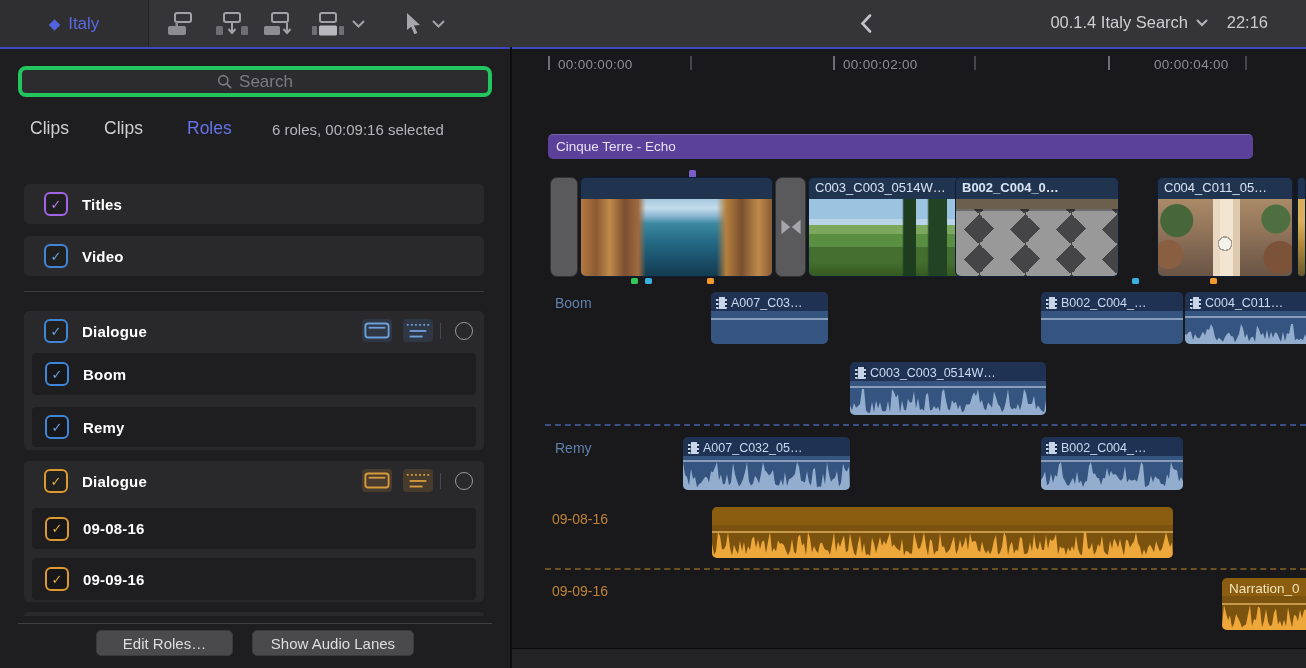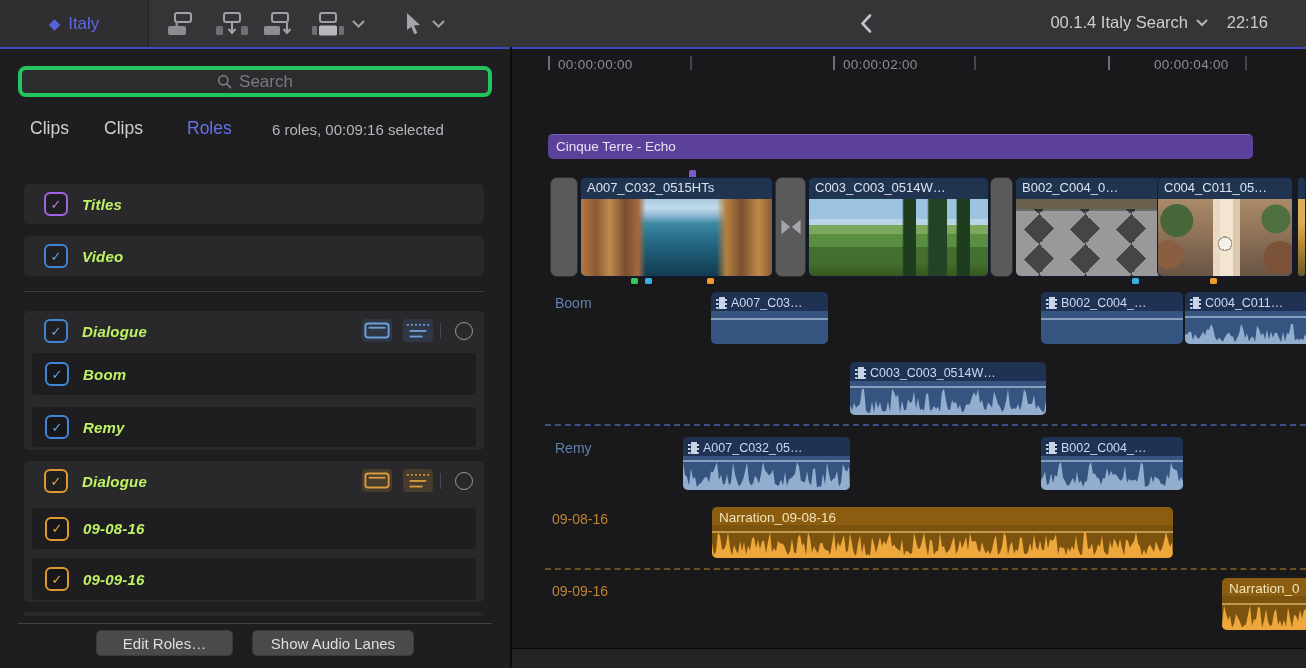--- a/index.html
+++ b/index.html
@@ -21,21 +21,21 @@
   .tab.active{color:#6472ea;}
   #tab-summary{position:absolute;top:121px;left:272px;font-size:15px;color:#b6b6ba;}
   .role-row{position:absolute;left:24px;width:460px;background:#29292b;border-radius:5px;display:flex;align-items:center;}
   .role-group{position:absolute;left:24px;width:460px;background:#29292b;border-radius:5px;}
   .group-header{position:absolute;left:0;top:0;right:0;height:40px;display:flex;align-items:center;}
   .sub-row{position:absolute;left:8px;width:444px;background:#1e1e21;border-radius:4px;display:flex;align-items:center;}
   .cb{width:20px;height:20px;border:2px solid;border-radius:6px;display:flex;align-items:center;justify-content:center;font-size:13px;font-weight:bold;background:rgba(0,0,0,.22);flex:none;cursor:pointer;}
   .cb.purple{border-color:#a263e4;color:#b77ef2;}
   .cb.blue{border-color:#3f86d8;color:#66a4e6;}
   .cb.orange{border-color:#dd9830;color:#e7a93f;}
-  .role-label{font-size:15px;font-weight:bold;color:#bef264;letter-spacing:.2px;font-style:italic;}
+  .role-label{font-size:15px;font-weight:bold;color:#ffffff;letter-spacing:.2px;}
   .ml20{margin-left:20px;} .ml13{margin-left:13px;} .ml14{margin-left:14px;}
   .lane-btn{position:absolute;width:30px;height:23px;border-radius:4px;display:flex;align-items:center;justify-content:center;cursor:pointer;}
   .lane-btn.blue{background:rgba(80,130,200,.16);}
   .lane-btn.orange{background:rgba(225,155,55,.16);}
   .pipe{position:absolute;width:1px;height:16px;background:#4a4a4e;}
   .focus-circle{position:absolute;width:16px;height:16px;border:1.5px solid #99999d;border-radius:50%;cursor:pointer;}
   .divider-h{position:absolute;background:#3c3c3f;height:1px;}
   .bottom-btn{position:absolute;top:630px;height:26px;background:#4a4a4d;border:1px solid #3a3a3d;border-radius:5px;color:#dedee0;font-size:15px;display:flex;align-items:center;justify-content:center;box-sizing:border-box;cursor:pointer;}
   
   #timeline{position:absolute;left:512px;top:49px;width:794px;height:619px;background:#19191b;}
@@ -266,38 +266,37 @@
   <span class="tick-label" style="left:606px;margin-left:36px;">00:00:04:00</span>
   <div class="tick-minor" style="left:733px;"></div>
 </div>
 
 <div id="title-clip" class="abs" style="left:548px;top:134px;width:705px;height:25px;">Cinque Terre - Echo</div>
 <div class="marker-purple"></div>
 
 <div class="trans" style="left:550px;top:177px;width:28px;"></div>
 
 <div class="vclip" style="left:580px;width:193px;top:177px;">
-  <div class="vtitle">A007_C032_0515HTs</div>
   <div class="vthumb thumb-a007"></div>
 </div>
 
 <div class="trans" style="left:775px;top:177px;width:31px;">
   <svg width="24" height="18" viewBox="0 0 30 22">
     <path d="M3 2 L14 11 L3 20 Z M27 2 L16 11 L27 20 Z" fill="#a6a6aa"></path>
   </svg>
 </div>
 
 <div class="vclip" style="left:808px;width:181px;top:177px;">
   <div class="vtitle">C003_C003_0514W…</div>
   <div class="vthumb thumb-c003"></div>
 </div>
 
 <div class="trans" style="left:990px;top:177px;width:23px;"></div>
 
-<div class="vclip" style="left:1015px;width:148px;top:177px;">
+<div class="vclip" style="left:955px;width:164px;top:177px;font-weight:bold;">
   <div class="vtitle">B002_C004_0…</div>
   <div class="vthumb thumb-b002"></div>
 </div>
 
 <div class="vclip" style="left:1157px;width:136px;top:177px;">
   <div class="vtitle">C004_C011_05…</div>
   <div class="vthumb thumb-c004"></div>
 </div>
 
 <div class="vclip" style="left:1297px;width:9px;top:177px;">
@@ -380,21 +379,20 @@
       <svg width="142" height="28" preserveAspectRatio="none">
         <path d="M0 28 L0 18.1 L2 15.0 L4 9.4 L6 23.2 L8 21.4 L10 11.3 L12 21.0 L14 13.1 L16 14.7 L18 2.4 L20 0.0 L22 15.6 L24 18.9 L26 23.2 L28 23.4 L30 19.4 L32 15.8 L34 22.1 L36 9.6 L38 21.2 L40 18.4 L42 25.1 L44 19.7 L46 18.9 L48 3.7 L50 0.0 L52 11.8 L54 11.6 L56 15.7 L58 16.2 L60 22.9 L62 16.1 L64 16.2 L66 5.5 L68 14.8 L70 8.8 L72 12.7 L74 12.1 L76 13.7 L78 17.1 L80 18.8 L82 15.9 L84 3.9 L86 20.4 L88 17.0 L90 18.5 L92 18.2 L94 17.5 L96 19.8 L98 11.4 L100 0.0 L102 2.8 L104 24.9 L106 24.2 L108 22.8 L110 13.5 L112 20.4 L114 14.3 L116 16.3 L118 17.2 L120 22.1 L122 22.0 L124 24.3 L126 12.3 L128 17.0 L130 0.0 L132 6.5 L134 7.8 L136 8.2 L138 19.4 L140 14.9 L142 19.2 L142 28 Z" fill="currentColor"></path>
       </svg>
     </div>
 </div>
 <div class="aclip" style="left:1301px;top:437px;width:5px;height:53px;"></div>
 
 <span class="lane-label orange" style="left:552px;top:511px;">09-08-16</span>
 
 <div class="nclip" style="left:712px;top:507px;width:461px;height:51px;">
-  <div class="nname">Narration_09-08-16</div>
   <div class="vol" style="top:24px;"></div>
   <div class="wave" style="height:26px;">
       <svg width="461" height="26" preserveAspectRatio="none">
         <path d="M0 26 L0 11.3 L2 22.8 L4 19.2 L6 0.0 L8 3.8 L10 17.2 L12 17.2 L14 13.0 L16 0.0 L18 15.4 L20 23.7 L22 12.7 L24 18.3 L26 21.8 L28 8.8 L30 19.1 L32 9.9 L34 22.4 L36 14.1 L38 17.9 L40 6.4 L42 4.8 L44 15.9 L46 7.3 L48 17.3 L50 9.5 L52 8.4 L54 21.1 L56 9.8 L58 0.0 L60 19.9 L62 16.0 L64 19.3 L66 8.5 L68 11.8 L70 11.3 L72 13.2 L74 18.8 L76 23.3 L78 19.1 L80 6.8 L82 19.9 L84 21.7 L86 5.3 L88 2.4 L90 13.8 L92 11.1 L94 23.6 L96 0.0 L98 5.9 L100 20.8 L102 14.0 L104 18.5 L106 21.0 L108 11.5 L110 10.4 L112 16.1 L114 18.2 L116 18.2 L118 22.8 L120 12.3 L122 0.0 L124 19.8 L126 9.6 L128 15.1 L130 8.5 L132 3.5 L134 20.4 L136 18.4 L138 1.2 L140 12.2 L142 21.2 L144 23.7 L146 11.4 L148 3.3 L150 21.2 L152 10.7 L154 23.6 L156 21.8 L158 23.9 L160 5.5 L162 11.5 L164 21.1 L166 13.3 L168 4.7 L170 13.9 L172 8.7 L174 12.6 L176 6.3 L178 0.2 L180 14.9 L182 12.2 L184 15.7 L186 17.3 L188 19.0 L190 6.8 L192 23.6 L194 18.7 L196 19.6 L198 21.7 L200 21.6 L202 0.2 L204 8.8 L206 16.7 L208 16.3 L210 9.7 L212 0.0 L214 14.1 L216 23.7 L218 7.3 L220 9.0 L222 22.7 L224 19.3 L226 19.1 L228 0.7 L230 15.0 L232 14.2 L234 20.9 L236 19.5 L238 16.7 L240 9.9 L242 4.3 L244 21.9 L246 17.7 L248 7.6 L250 16.2 L252 11.5 L254 4.5 L256 18.6 L258 0.8 L260 10.1 L262 8.9 L264 9.4 L266 18.3 L268 19.9 L270 9.5 L272 17.4 L274 21.4 L276 18.0 L278 22.6 L280 17.7 L282 8.0 L284 3.0 L286 22.8 L288 20.7 L290 14.7 L292 0.0 L294 4.5 L296 23.1 L298 13.6 L300 9.5 L302 21.7 L304 17.2 L306 19.1 L308 5.1 L310 6.3 L312 21.4 L314 22.2 L316 20.2 L318 10.4 L320 19.6 L322 2.1 L324 14.9 L326 17.9 L328 8.5 L330 17.8 L332 17.9 L334 2.8 L336 16.9 L338 7.0 L340 9.1 L342 7.3 L344 1.9 L346 22.6 L348 14.2 L350 16.4 L352 15.5 L354 23.3 L356 15.6 L358 19.8 L360 13.7 L362 18.6 L364 3.6 L366 16.8 L368 22.2 L370 22.9 L372 0.0 L374 0.0 L376 16.8 L378 16.6 L380 10.9 L382 22.9 L384 19.5 L386 11.9 L388 14.7 L390 3.5 L392 19.3 L394 21.9 L396 22.8 L398 8.6 L400 16.7 L402 6.5 L404 9.9 L406 15.8 L408 6.7 L410 15.9 L412 23.4 L414 7.6 L416 8.7 L418 15.8 L420 11.9 L422 9.4 L424 0.0 L426 11.4 L428 14.8 L430 23.5 L432 17.3 L434 22.5 L436 15.4 L438 12.4 L440 16.3 L442 20.3 L444 8.9 L446 14.8 L448 19.6 L450 16.5 L452 9.2 L454 0.0 L456 8.1 L458 15.1 L460 10.3 L461 26 Z" fill="currentColor"></path>
       </svg>
     </div>
 </div>
 
 <div class="dash-orange" style="left:545px;top:568px;width:761px;"></div>
 

